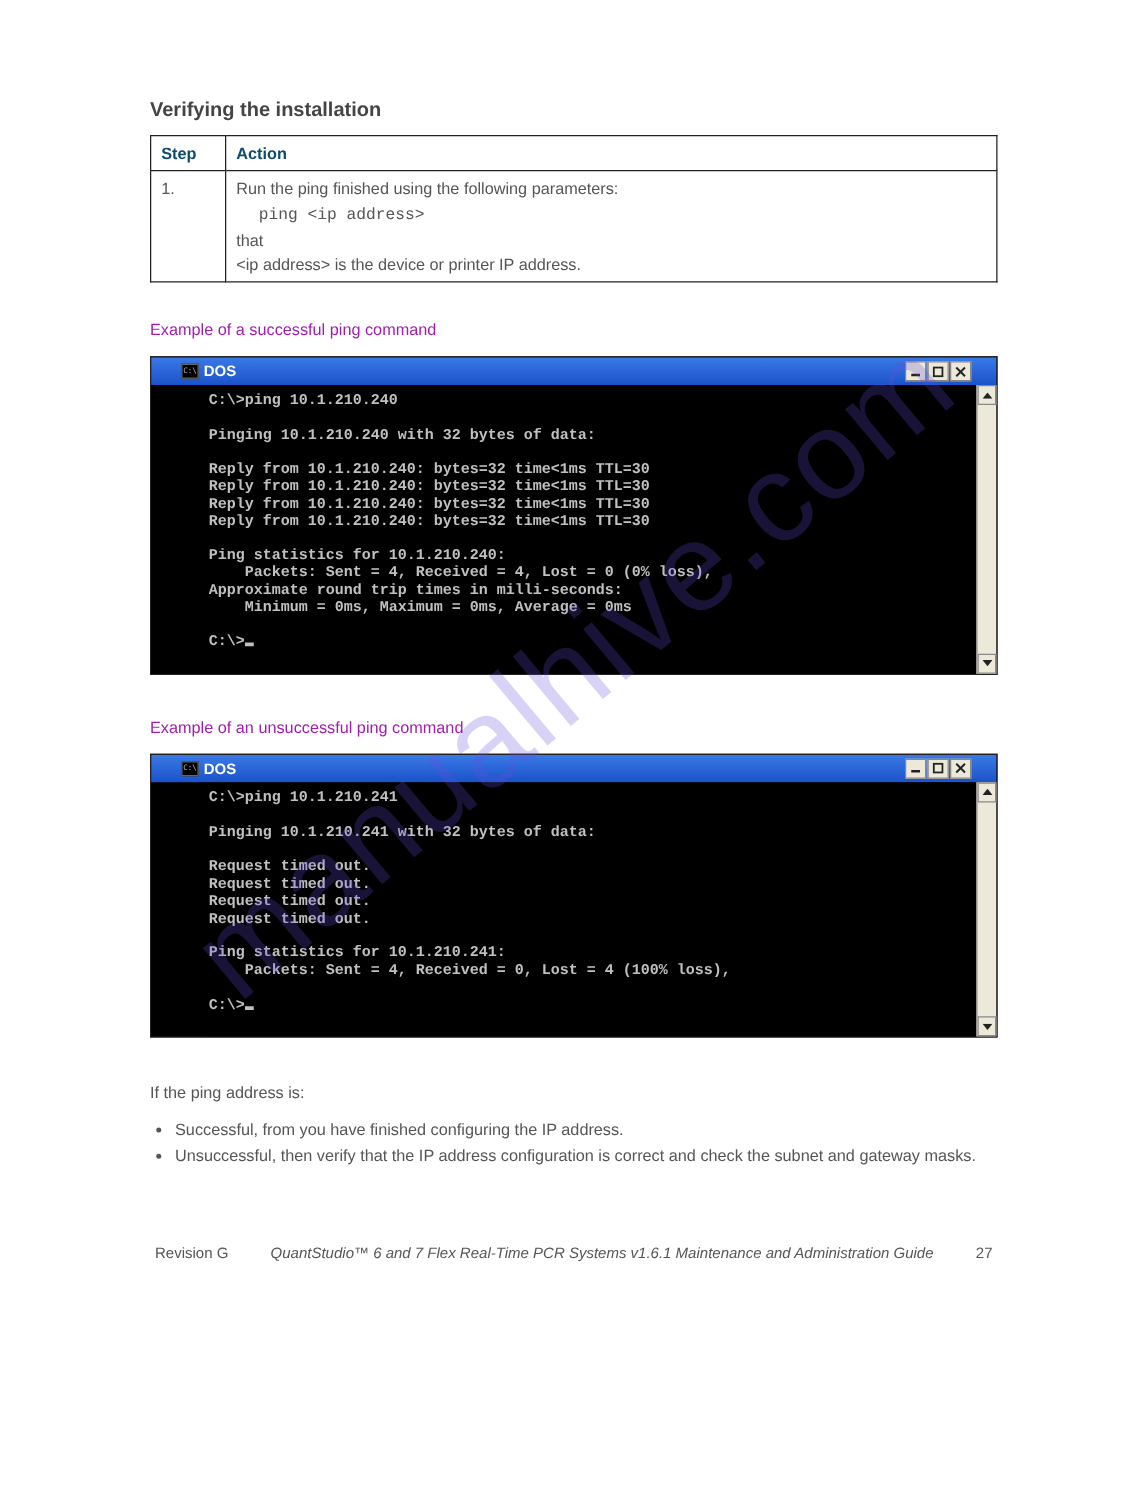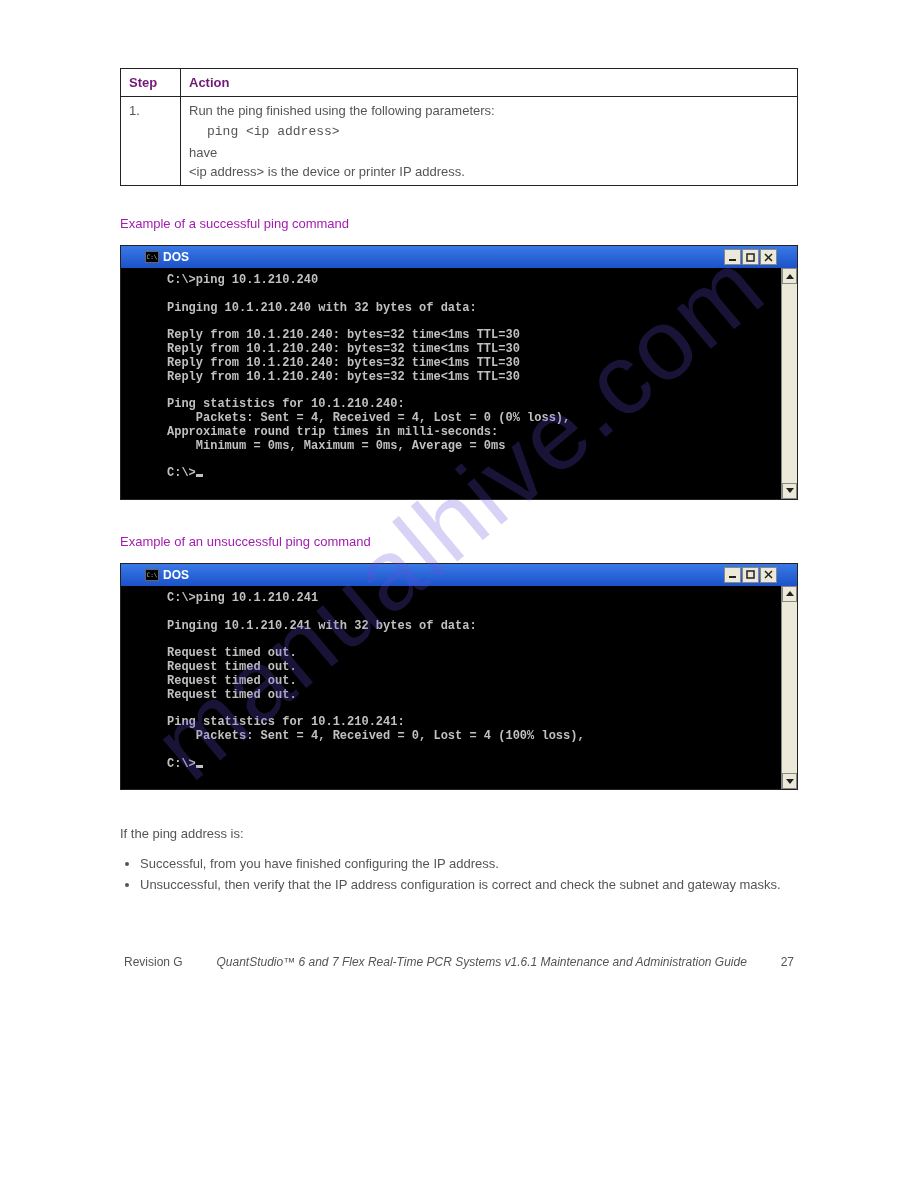--- a/index.html
+++ b/index.html
@@ -48,21 +48,21 @@
   table.info td, table.info th {
     border: 1px solid #222;
     padding: 6px 8px;
     vertical-align: top;
     text-align: left;
     font-size: 13px;
     color: #555;
   }
   table.info th {
     font-weight: bold;
-    color: #701a75;
+    color: #0c4a6e;
   }
   
   .doswin {
     border: 1px solid #222;
     margin: 14px 0 34px 0;
     background: #000;
     width: 100%;
     position: relative;
     z-index: 2;
   }
@@ -171,33 +171,34 @@
     padding: 0 4px;
   }
 </style>
 </head>
 <body>
 
 <div class="page">
 
   <div class="watermark">manualhive.com</div>
 
+  <h2 class="section">Verifying the installation</h2>
 
   <table class="info">
     <tbody>
         <tr>
       <th style="width:60px">Step</th>
       <th>Action</th>
     </tr>
     <tr>
       <td>1.</td>
       <td>
         <div>Run the ping finished using the following parameters:</div>
         <div style="margin:6px 0 6px 18px;font-family:'Courier New',monospace">ping &lt;ip address&gt;</div>
-        <div>have</div>
+        <div>that</div>
         <div style="margin-top:4px">&lt;ip address&gt; is the device or printer IP address.</div>
       </td>
     </tr>
   </tbody>
     </table>
 
   <p class="noteline">Example of a successful ping command</p>
 
   <div class="doswin">
     <div class="titlebar">

